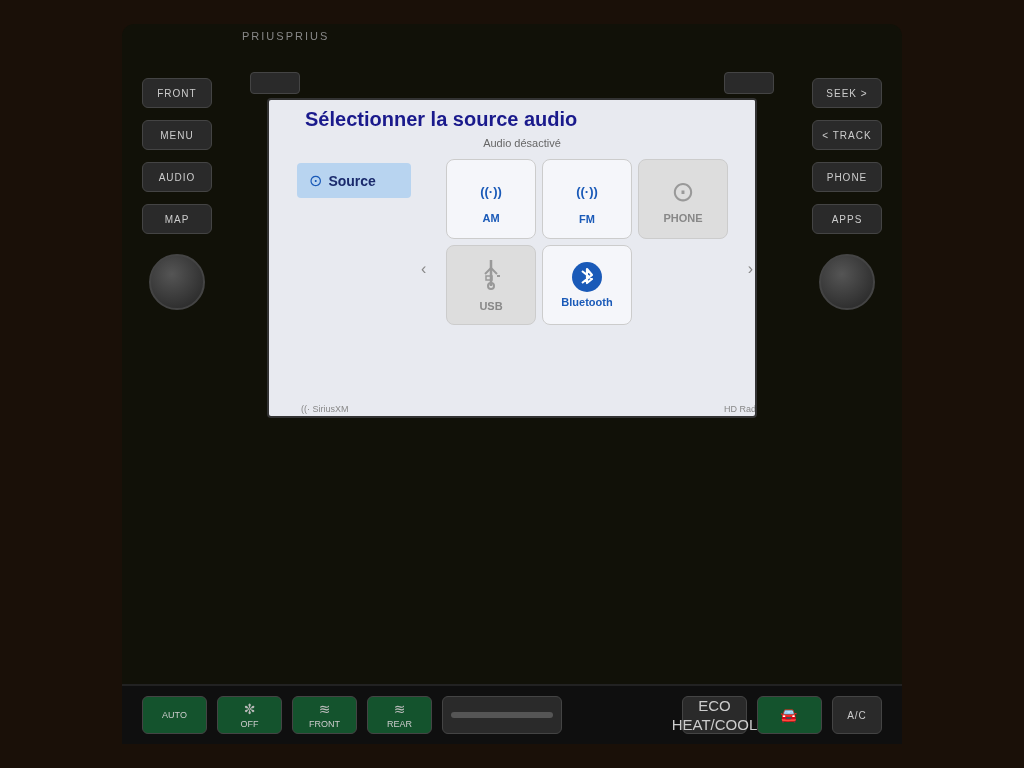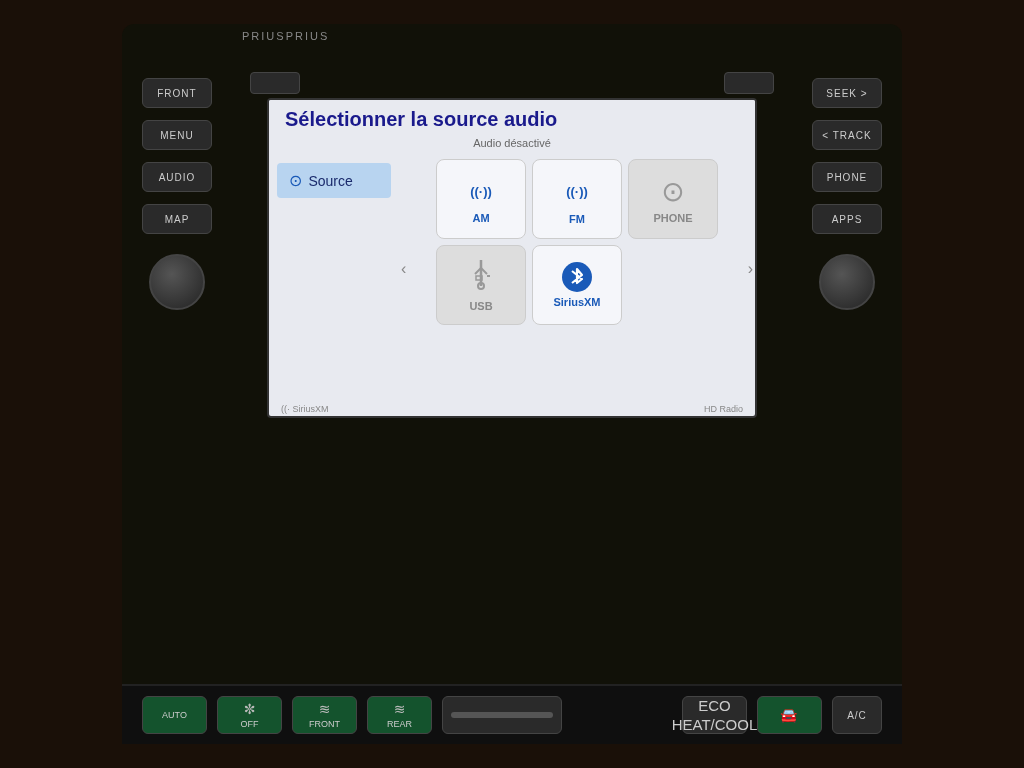--- a/index.html
+++ b/index.html
@@ -109,20 +109,21 @@
 
     
     .touchscreen {
       width: 490px;
       height: 320px;
       background: #e8eaf0;
       border-radius: 4px;
       overflow: hidden;
       position: relative;
       border: 2px solid #333;
+      padding-left: 20px;
     }
     .screen-title {
       font-size: 20px;
       font-weight: bold;
       color: #1a1a8c;
       background: #e8eaf0;
       padding: 8px 16px 4px;
     }
     .screen-subtitle {
       font-size: 11px;
@@ -159,21 +160,21 @@
       margin: 4px 8px;
       cursor: pointer;
     }
     .source-icon {
       color: #1a5ab8;
       font-size: 16px;
     }
     .source-label {
       color: #1a2a6c;
       font-size: 14px;
-      font-weight: normal;
+      font-weight: bold;
     }
 
     
     .sources-grid-container {
       flex: 1;
       display: flex;
       flex-direction: column;
       align-items: center;
       padding: 4px 0;
       position: relative;
@@ -481,21 +482,21 @@
                 </div>
                 <span class="tile-label disabled">USB</span>
               </div>
 
               <div class="source-tile">
                 <div class="bt-icon">
                   <svg width="18" height="24" viewBox="0 0 18 24">
                     <polyline points="4,6 14,14 9,18 9,4 14,10 4,18" fill="none" stroke="white" stroke-width="2.2" stroke-linejoin="round"></polyline>
                   </svg>
                 </div>
-                <span class="tile-label">SiriusXM</span>
+                <span class="tile-label">Bluetooth</span>
               </div>
             </div>
 
           </div>
         </div>
 
         <div class="screen-bottom-bar">
           <span>((· SiriusXM</span>
           <span>HD Radio</span>
         </div>

